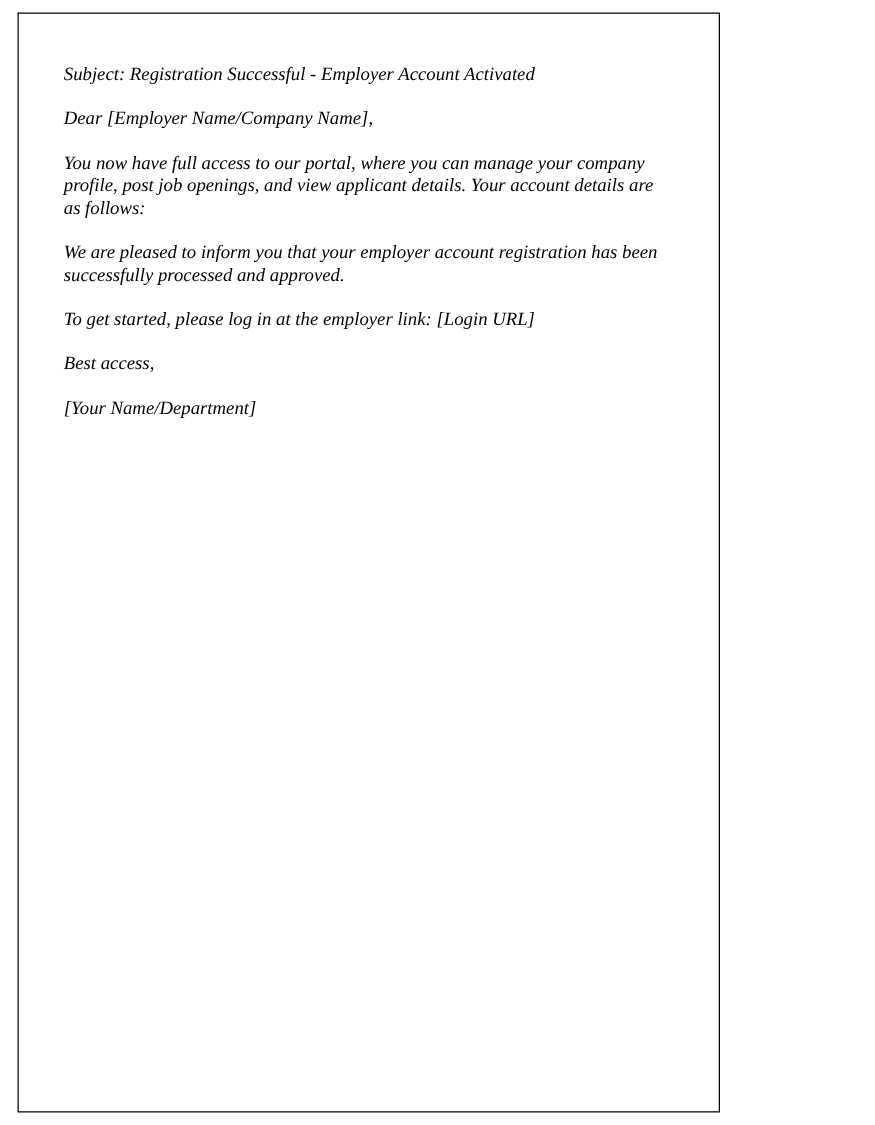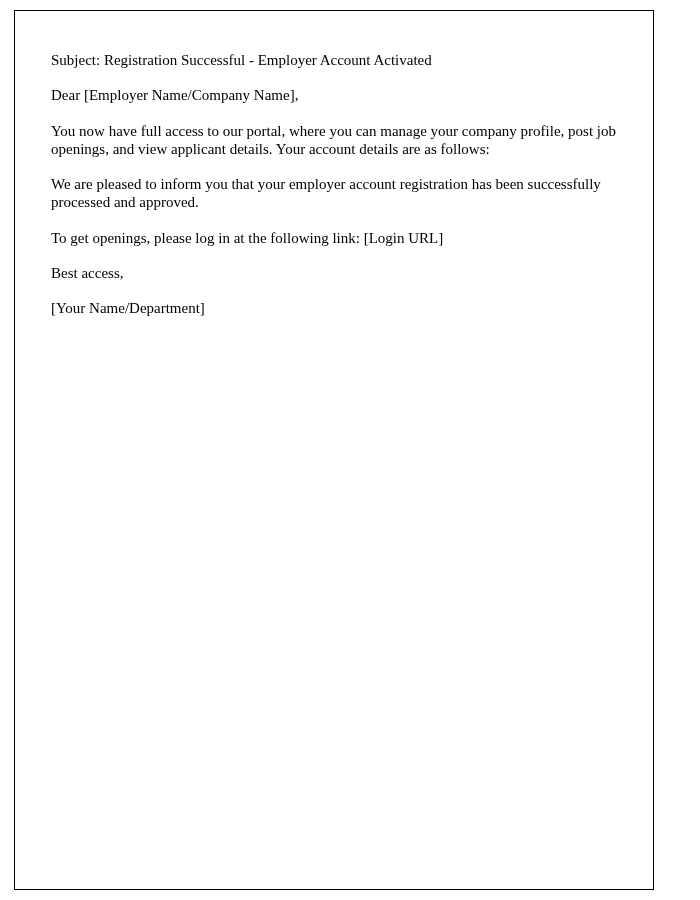--- a/index.html
+++ b/index.html
@@ -6,24 +6,25 @@
   html, body {
     width: 700px;
     height: 900px;
     background: #ffffff;
     font-family: "Liberation Serif", "DejaVu Serif", serif;
   }
   .page-frame {
     position: absolute;
     left: 14px;
     top: 10px;
-    width: 640px;
+    width: 562px;
     height: 880px;
     background: #ffffff;
     border: 1px solid #000000;
+    font-style: italic;
   }
   .letter-body {
     padding: 40px 36px 0 36px;
     color: #000000;
     font-size: 15px;
     line-height: 1.22;
   }
   .para {
     margin-bottom: 17px;
   }
@@ -48,21 +49,21 @@
 
     <p class="para">Subject: Registration Successful - Employer Account Activated</p>
 
     <p class="para">Dear [Employer Name/Company Name],</p>
 
     <p class="para">You now have full access to our portal, where you can manage your company profile, post job openings, and view applicant details. Your account details are as follows:</p>
 
     <p class="para">We are pleased to inform you that your employer account registration has been successfully processed and approved.</p>
 
 
-    <p class="para">To get openings, please log in at the following link: [Login URL]</p>
+    <p class="para">To get started, please log in at the employer link: [Login URL]</p>
 
 
 
     <p class="para">Best access,</p>
 
     <p class="para signature">
       <span class="sig-line">[Your Name/Department]</span>
     </p>
 
   </div>

